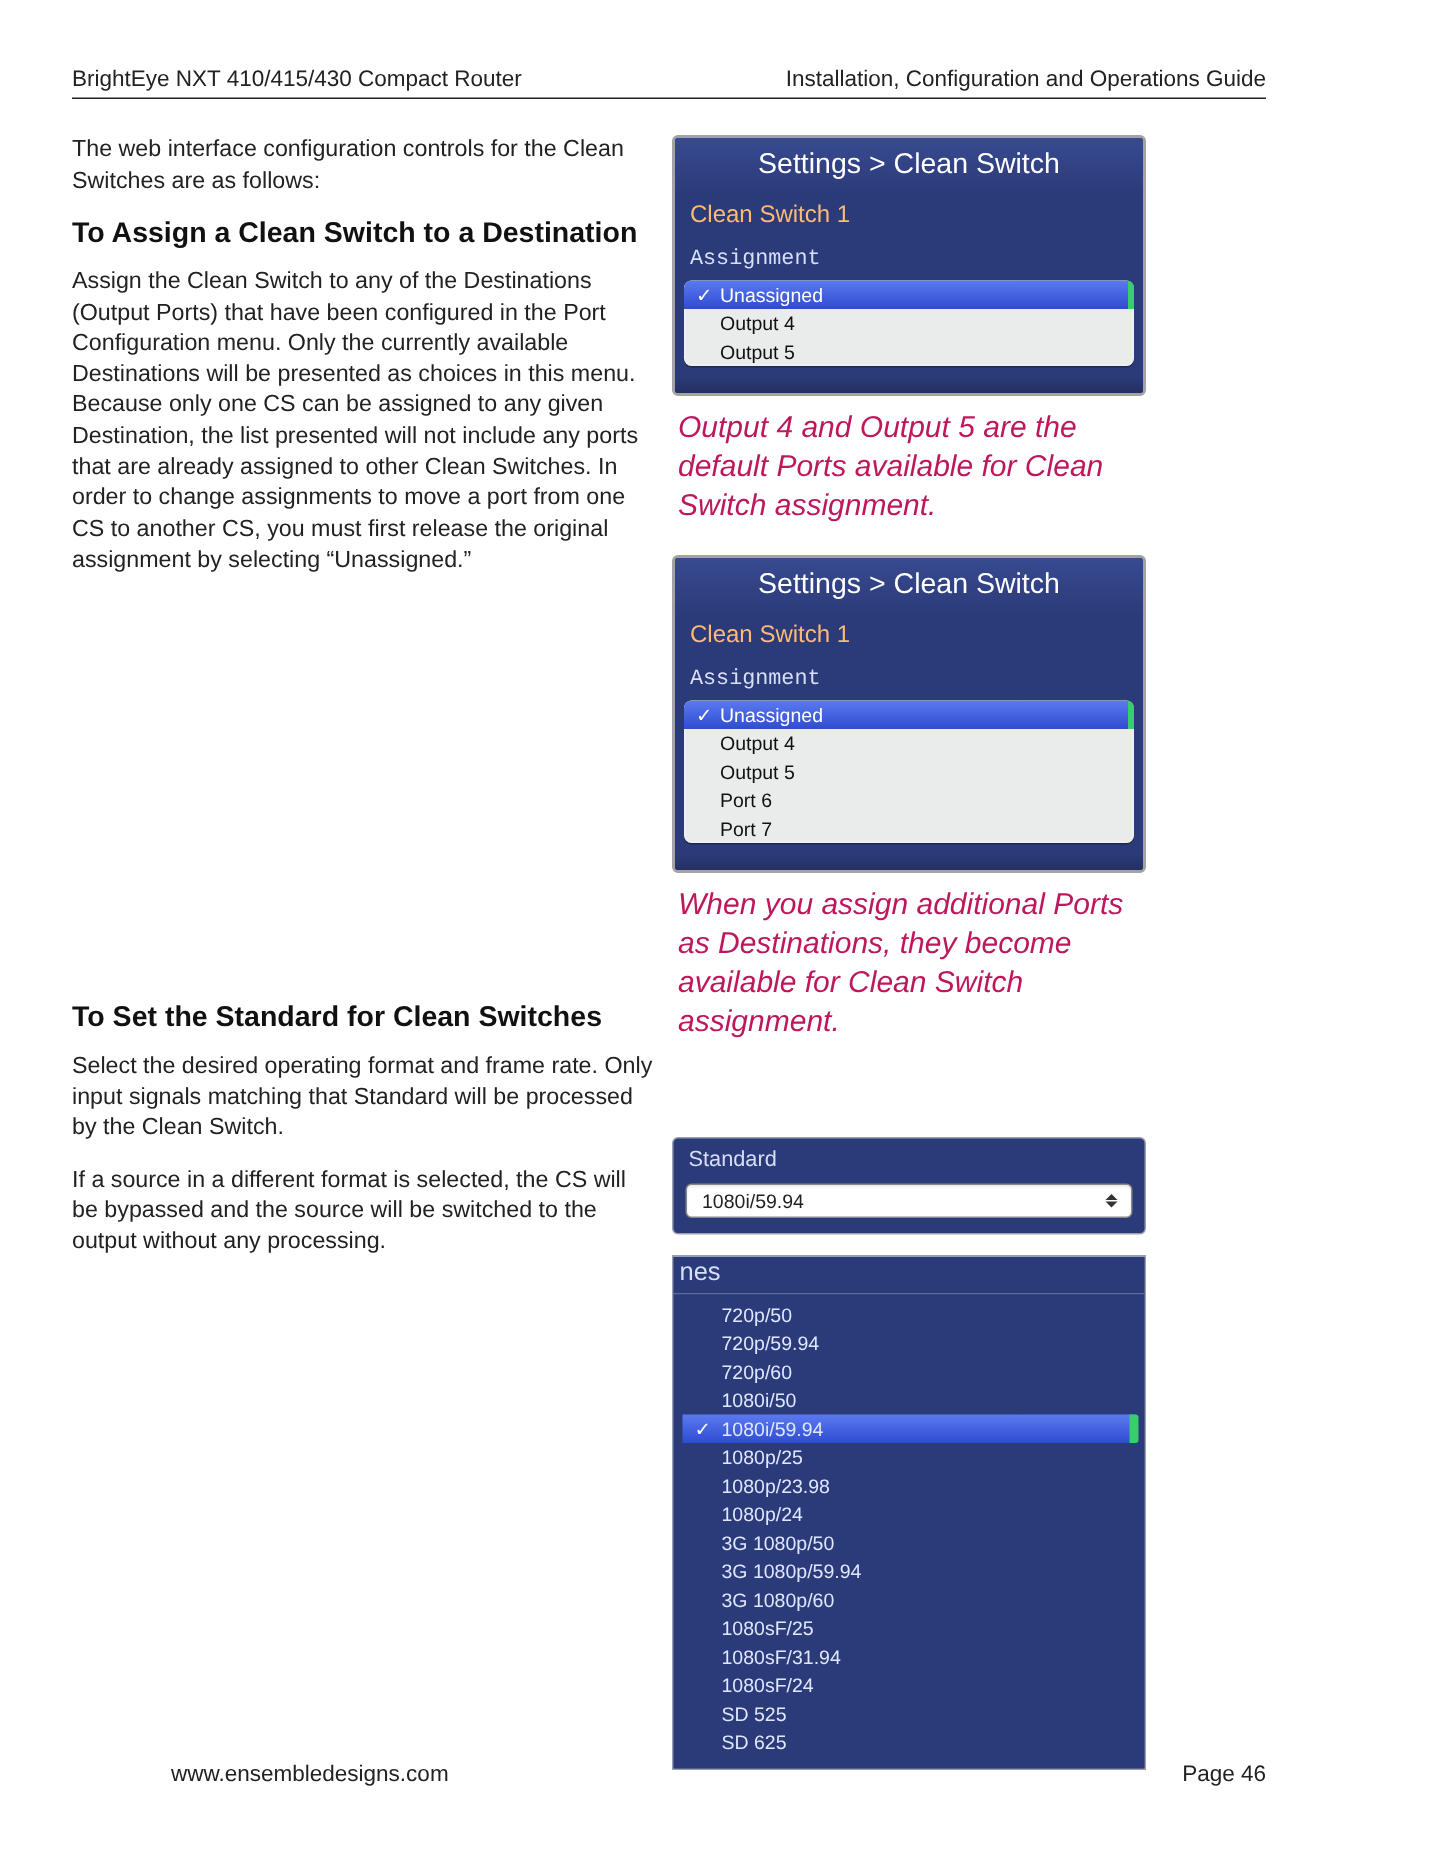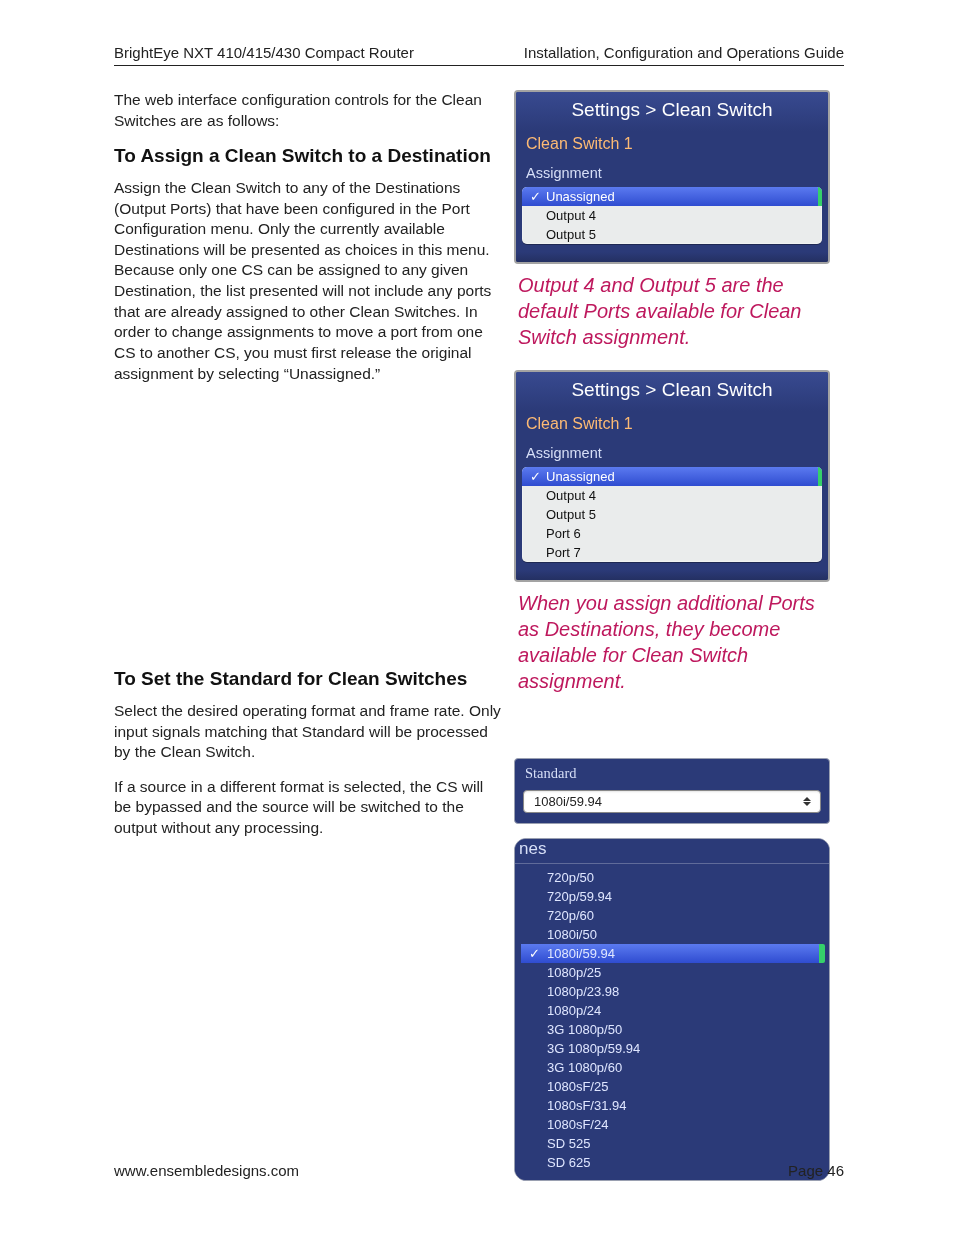--- a/index.html
+++ b/index.html
@@ -5,21 +5,21 @@
   * { box-sizing: border-box; margin: 0; padding: 0; }
   body {
     font-family: "Myriad Pro", "Segoe UI", Arial, sans-serif;
     width: 954px;
     height: 1235px;
     background: #fff;
     color: #222;
     position: relative;
   }
   .page {
-    padding: 44px 110px 0 114px;
+    padding: 44px 110px 0 48px;
   }
   .running-head {
     display: flex;
     justify-content: space-between;
     font-size: 15px;
     color: #222;
     border-bottom: 1px solid #222;
     padding-bottom: 4px;
     margin-bottom: 24px;
   }
@@ -66,21 +66,21 @@
   }
   .panel-sub {
     color: #fdba74;
     font-family: Liberation Sans, sans-serif;
     font-size: 16px;
     padding: 4px 10px 8px 10px;
     background: #2b3a78;
   }
   .group-label {
     color: #d7dff7;
-    font-family: Liberation Sans, sans-serif;
+    font-family: Liberation Mono, monospace;
     font-size: 14.5px;
     padding: 4px 10px 6px 10px;
     background: #2b3a78;
   }
   .dd {
     margin: 0 6px 8px 6px;
     background: #EAECEC;
     border-radius: 5px;
     overflow: hidden;
     box-shadow: 0 1px 0 rgba(0,0,0,0.3), inset 0 0 0 1px rgba(255,255,255,0.3);
@@ -119,21 +119,21 @@
   
   .sel-panel {
     background: #2b3a78;
     border-radius: 4px;
     border: 1px solid #9aa0b1;
     padding-bottom: 10px;
     margin-bottom: 14px;
   }
   .sel-label {
     color: #d7dff7;
-    font-family: Liberation Serif, serif;
+    font-family: Liberation Sans, sans-serif;
     font-size: 14.5px;
     padding: 6px 10px 8px 10px;
   }
   .sel-box {
     display: flex;
     align-items: center;
     justify-content: space-between;
     background: #fff;
     border: 1px solid #888;
     border-radius: 4px;
@@ -155,21 +155,21 @@
   .tri-up, .tri-down {
     width: 0; height: 0;
     border-left: 4px solid transparent;
     border-right: 4px solid transparent;
   }
   .tri-up { border-bottom: 4px solid #333; }
   .tri-down { border-top: 4px solid #333; }
 
   .list-panel {
     background: #2b3a78;
-    border-radius: 12px;
+    border-radius: 0;
     border: 1px solid #9aa0b1;
     overflow: hidden;
   }
   .list-head {
     color: #d7dff7;
     font-family: Arial, sans-serif;
     font-size: 17px;
     padding: 0 0 4px 4px;
     border-bottom: 1px solid rgba(255,255,255,0.25);
     background: #2b3a78;
@@ -182,21 +182,21 @@
     font-family: "Lucida Grande", Arial, sans-serif;
     font-size: 13px;
     color: #dfe6ff;
     align-items: center;
   }
   .list-body .dd-row .chk { width: 18px; }
   .list-body .dd-row.sel .chk { color: #fff; }
 
   .footer {
     position: absolute;
-    bottom: 56px;
+    bottom: 44px;
     left: 114px;
     right: 110px;
     display: flex;
     justify-content: space-between;
     font-size: 15px;
     color: #222;
   }
 </style>
 </head>
 <body>

